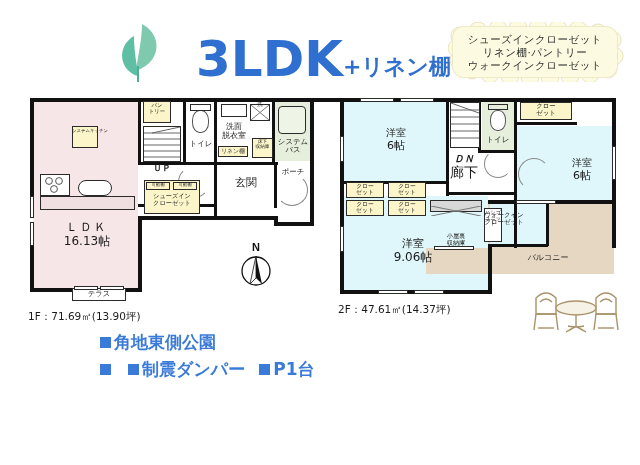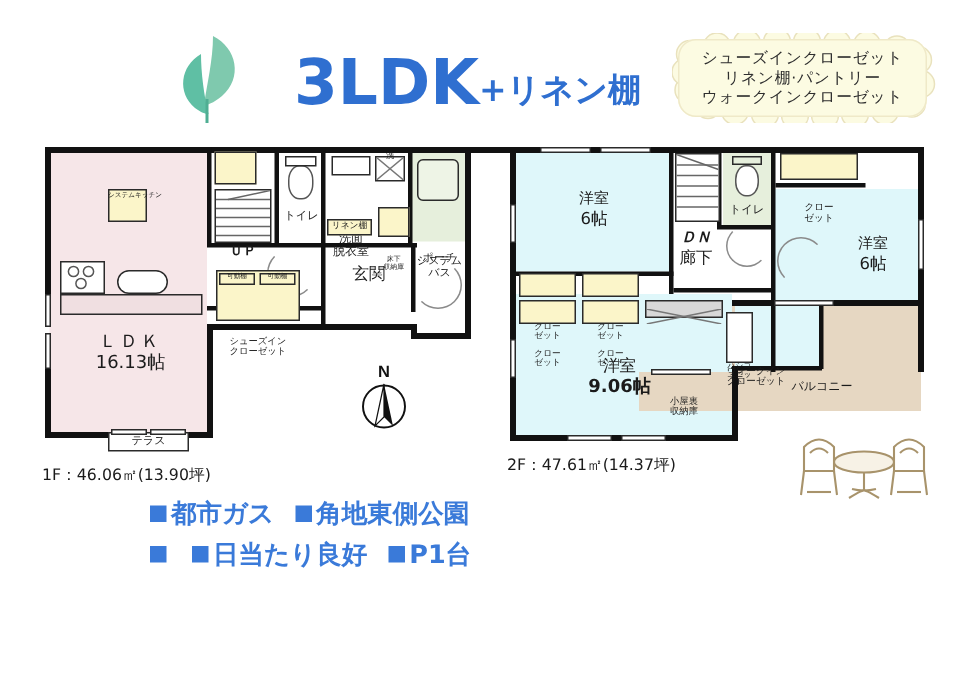--- a/index.html
+++ b/index.html
@@ -10,21 +10,21 @@
   }
   #root{position:absolute;inset:0;}
 
   
   .leaf-logo{position:absolute;left:112px;top:22px;width:56px;height:62px;}
   .title{
     position:absolute;left:196px;top:30px;
     color:#2f6fd0;font-weight:bold;letter-spacing:0px;
     white-space:nowrap;
   }
-  .title .big{font-size:42px;vertical-align:-2px;text-align:right;}
+  .title .big{font-size:50px;vertical-align:-2px;text-align:right;}
   .title .sub{font-size:22px;font-weight:bold;}
 
   .callout{
     position:absolute;left:452px;top:26px;width:166px;height:52px;
     background:#fcfbe2;
     border-radius:12px;
     display:flex;flex-direction:column;align-items:center;justify-content:center;
     font-size:10.5px;line-height:13px;color:#2e2e2e;letter-spacing:.5px;
     box-shadow:0 0 0 1px #efe9c8 inset;
   }
@@ -33,21 +33,21 @@
 
   
   .plan{position:absolute;}
   .wall{position:absolute;background:#111111;}
   .room{position:absolute;box-sizing:border-box;}
   .thin{position:absolute;box-sizing:border-box;border:1px solid #2a2a2a;}
   .lbl{
     position:absolute;text-align:center;color:#1b1b1b;
     line-height:1.08;white-space:nowrap;letter-spacing:0px;
   }
-  .lbl.wrap{white-space:normal;margin-top:32px;}
+  .lbl.wrap{white-space:normal;}
 
   .c-ldk{background:#f6e6e8;}
   .c-white{background:#ffffff;}
   .c-bath{background:#e6efdc;}
   .c-closet{background:#fbf5c9;}
   .c-room2f{background:#dff7fa;}
   .c-balcony{background:#e6d7c2;}
   .c-terrace{background:#ffffff;}
   .c-grey{background:#d8d8d8;}
 
@@ -221,21 +221,21 @@
 
     <div class="thin c-terrace" style="left:44px;top:192px;width:54px;height:13px;"></div>
     <div class="lbl" style="left:44px;top:194px;width:54px;font-size:7.4px;">テラス</div>
 
     <div class="thin" style="left:2px;top:100px;width:4px;height:22px;background:#ffffff;"></div>
     <div class="thin" style="left:2px;top:126px;width:4px;height:24px;background:#ffffff;"></div>
     <div class="thin" style="left:46px;top:190px;width:24px;height:4px;background:#ffffff;"></div>
     <div class="thin" style="left:72px;top:190px;width:24px;height:4px;background:#ffffff;"></div>
   </div>
 
-  <div class="area-cap" style="left:28px;top:310px;">1F：46.06㎡(13.90坪)</div>
+  <div class="area-cap" style="left:28px;top:310px;">1F：71.69㎡(13.90坪)</div>
 
   <div class="compass">
     <svg viewBox="0 0 40 48" width="40" height="48">
       <text x="20" y="11" font-size="11" font-weight="bold" text-anchor="middle" fill="#111" font-family="Liberation Sans, sans-serif">N</text>
       <circle cx="20" cy="31" r="14" fill="none" stroke="#111" stroke-width="1.3"></circle>
       <polygon points="20,16 26,44 20,38" fill="#111"></polygon>
       <polygon points="20,16 14,44 20,38" fill="#ffffff" stroke="#111" stroke-width="0.8"></polygon>
     </svg>
   </div>
 
@@ -279,21 +279,21 @@
           <line x1="0" y1="7" x2="28" y2="7"></line>
             <line x1="0" y1="14" x2="28" y2="14"></line>
           <line x1="0" y1="21" x2="28" y2="21"></line>
             <line x1="0" y1="28" x2="28" y2="28"></line>
           <line x1="0" y1="35" x2="28" y2="35"></line>
           <line x1="0" y1="0" x2="28" y2="10"></line>
         </g>
       </svg>
     </div>
     <div class="lbl" style="left:112px;top:58px;width:28px;font-size:10px;font-weight:bold;font-style:italic;">ＤＮ</div>
-    <div class="lbl" style="left:112px;top:70px;width:28px;font-size:11px;">廊下</div>
+    <div class="lbl" style="left:112px;top:70px;width:28px;font-size:14px;font-family:Liberation Mono, monospace;">廊下</div>
 
     <div class="room c-bath" style="left:144px;top:6px;width:32px;height:48px;"></div>
     <div class="fix fix-r" style="left:152px;top:14px;width:16px;height:21px;border-radius:45%;"></div>
     <div class="thin" style="left:150px;top:8px;width:20px;height:6px;"></div>
     <div class="lbl" style="left:144px;top:40px;width:32px;font-size:7.6px;">トイレ</div>
     <div class="arc" style="left:146px;top:54px;width:26px;height:26px;border-color:transparent transparent #8a8a8a #8a8a8a;"></div>
 
     <div class="thin c-closet" style="left:182px;top:6px;width:52px;height:18px;"></div>
     <div class="lbl wrap" style="left:182px;top:7px;width:52px;font-size:6.4px;">クロー<br>ゼット</div>
     <div class="lbl" style="left:216px;top:62px;width:56px;font-size:10px;">洋室</div>
@@ -307,21 +307,21 @@
     <div class="thin c-grey" style="left:92px;top:104px;width:52px;height:12px;">
       <svg width="50" height="10" viewBox="0 0 50 10">
           <line x1="0" y1="0" x2="50" y2="10" stroke="#777"></line>
           <line x1="50" y1="0" x2="0" y2="10" stroke="#777"></line>
         </svg>
     </div>
     <div class="lbl wrap" style="left:96px;top:137px;width:44px;font-size:6.2px;">小屋裏<br>収納庫</div>
     <div class="thin" style="left:146px;top:112px;width:18px;height:34px;background:#fff;"></div>
     <div class="lbl wrap" style="left:146px;top:114px;width:18px;font-size:5.2px;">ハシゴ<br>ユニット</div>
     <div class="lbl" style="left:40px;top:142px;width:70px;font-size:11px;">洋室</div>
-    <div class="lbl" style="left:40px;top:155px;width:70px;font-size:12px;font-weight:bold;">9.06帖</div>
+    <div class="lbl" style="left:40px;top:155px;width:70px;font-size:12px;">9.06帖</div>
 
     <div class="lbl wrap" style="left:140px;top:116px;width:52px;font-size:6.4px;">ウォークイン<br>クローゼット</div>
 
     <div class="lbl" style="left:150px;top:158px;width:120px;font-size:8px;">バルコニー</div>
 
     <div class="thin" style="left:22px;top:2px;width:34px;height:4px;background:#ffffff;"></div>
     <div class="thin" style="left:62px;top:2px;width:34px;height:4px;background:#ffffff;"></div>
     <div class="thin" style="left:2px;top:40px;width:4px;height:26px;background:#ffffff;"></div>
     <div class="thin" style="left:2px;top:130px;width:4px;height:26px;background:#ffffff;"></div>
     <div class="thin" style="left:274px;top:50px;width:4px;height:34px;background:#ffffff;"></div>
@@ -349,34 +349,30 @@
         <path d="M42 50 q10 -6 10 -5 q0 -1 10 5"></path>
         <path d="M44 44 q8 2 16 0"></path>
       </g>
     </svg>
   </div>
 
   <div class="features">
     <div class="feat-row">
       <span class="feat">
           <span class="sq"></span>
-          <span>都市ガス</span>
-        </span>
-      <span class="feat">
-          <span class="sq"></span>
           <span>角地東側公園</span>
         </span>
     </div>
     <div class="feat-row">
       <span class="feat">
           <span class="sq"></span>
         </span>
       <span class="feat">
           <span class="sq"></span>
-          <span>日当たり良好</span>
+          <span>制震ダンパー</span>
         </span>
       <span class="feat">
           <span class="sq"></span>
           <span>P1台</span>
         </span>
     </div>
   </div>
 
 </div>
 

